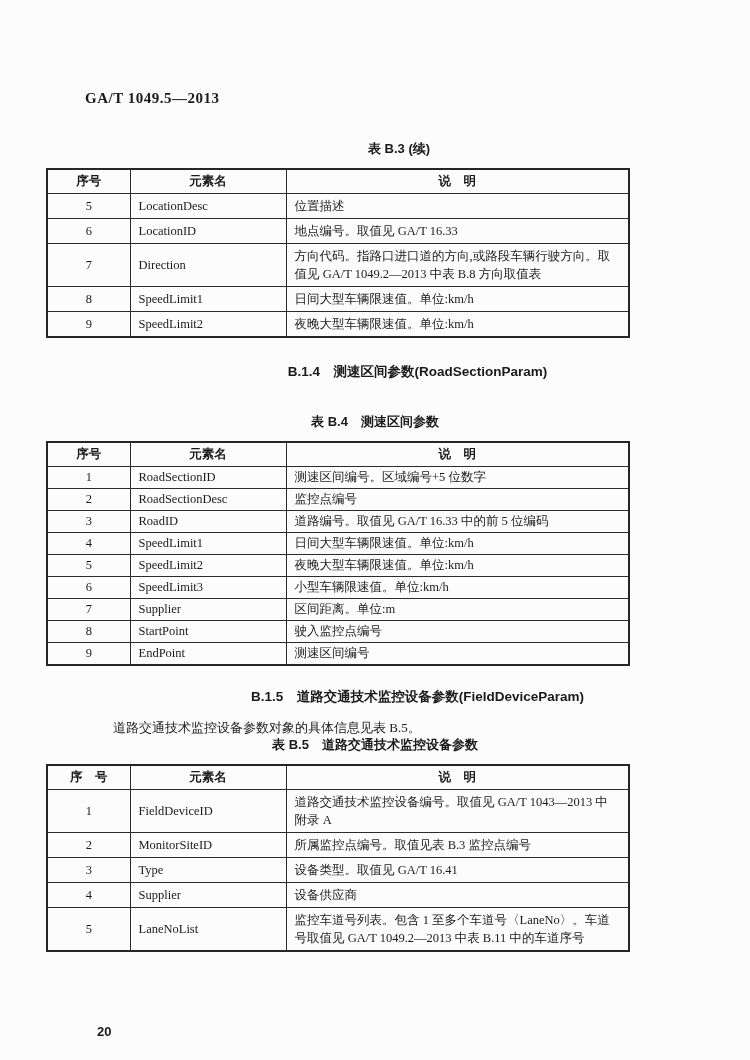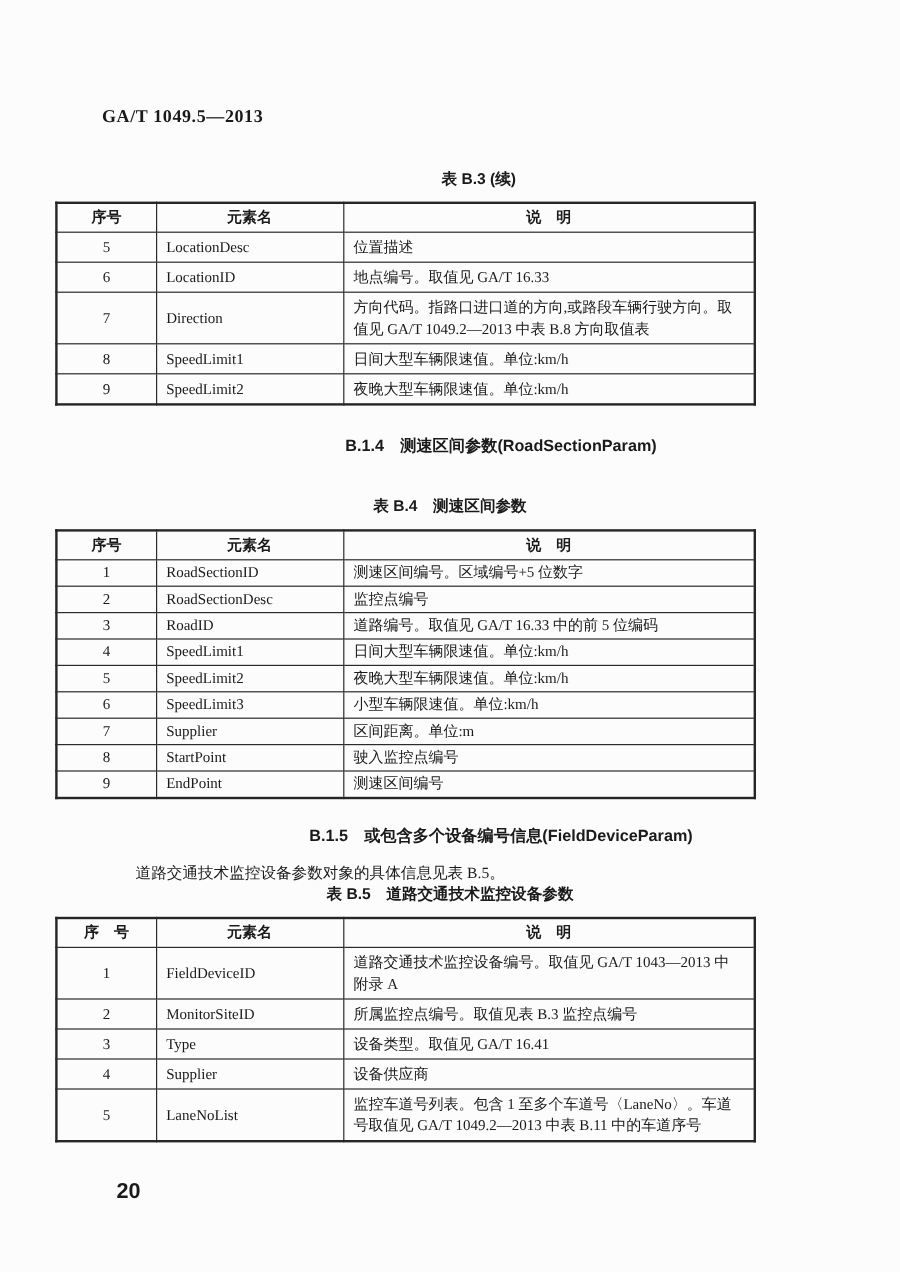--- a/index.html
+++ b/index.html
@@ -75,24 +75,24 @@
   }
   .heading-b15 { margin-top: 22px; }
   .para {
     margin: 13px 60px 0 113px;
     font-size: 13px;
     line-height: 17px;
   }
   .page-number {
     position: absolute;
     left: 97px;
-    top: 982px;
-    font-family: "Liberation Sans", "DejaVu Sans", sans-serif;
-    font-weight: bold;
-    font-size: 18px;
+    top: 1024px;
+    font-family: "Liberation Sans", "DejaVu Sans", sans-serif;
+    font-weight: bold;
+    font-size: 13px;
   }
 </style>
 </head>
 <body>
 
 <div class="page">
 
   <div class="doc-header">GA/T 1049.5—2013</div>
 
   <div class="table-title title-b3">表 B.3 (续)</div>
@@ -214,21 +214,21 @@
         </tr>
 
         <tr>
           <td class="c-no">9</td>
           <td class="c-name">EndPoint</td>
           <td class="c-desc">测速区间编号</td>
         </tr>
       </tbody>
   </table>
 
-  <div class="section-heading heading-b15">B.1.5　或包含多个设备编号信息(FieldDeviceParam)</div>
+  <div class="section-heading heading-b15">B.1.5　道路交通技术监控设备参数(FieldDeviceParam)</div>
   <div class="para">道路交通技术监控设备参数对象的具体信息见表 B.5。</div>
 
   <div class="table-title title-b5">表 B.5　道路交通技术监控设备参数</div>
 
   <table class="std">
     <colgroup>
       <col style="width:83px">
         <col style="width:156px">
         <col style="width:343px">
     </colgroup>

